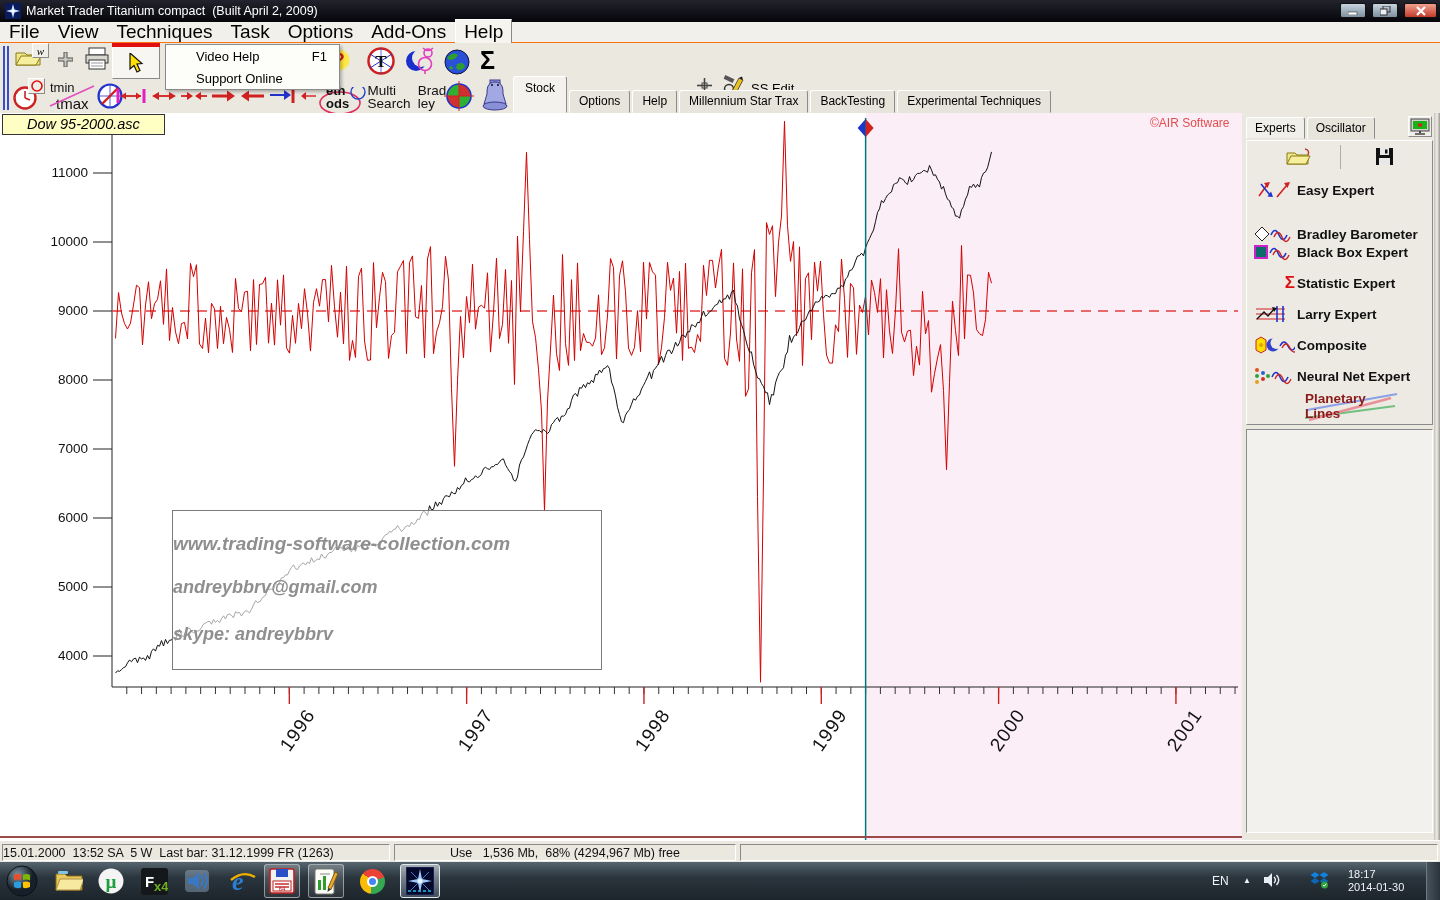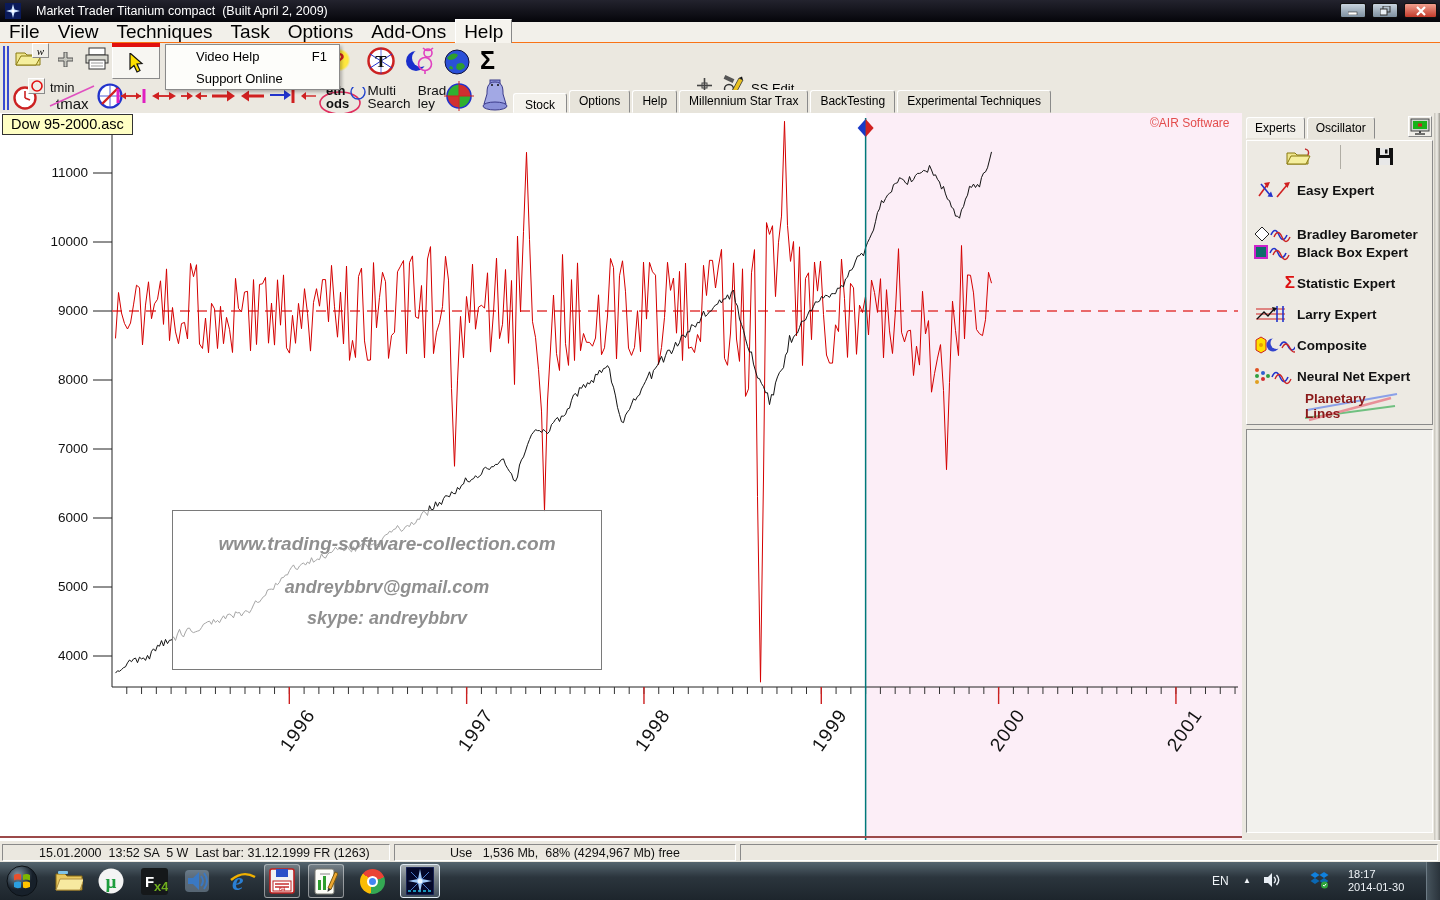--- a/index.html
+++ b/index.html
@@ -24,37 +24,37 @@
 #helpmenu .mi{height:22px;display:flex;align-items:center;padding:0 12px 0 30px}
 #helpmenu .mi .sc{margin-left:auto}
 
 #toolbar{left:0;top:43px;width:1440px;height:70px;background:#ebe8e0}
 .grip{left:3px;top:3px;width:6px;height:64px;border-left:2px solid #3a4bd0;border-right:2px solid #3a4bd0}
 .tbtxt{font-size:13px;line-height:13px;color:#111}
 .tbtn{display:flex;align-items:center;justify-content:center}
 
 #tabstrip{left:513px;top:46px;height:24px;display:flex;align-items:flex-end;z-index:5}
 .tab{font-size:12px;padding:3px 9px 4px;background:#e7e4db;border:1px solid;border-color:#fff #8a8a8a #e7e4db #fff;border-radius:3px 3px 0 0;margin-right:2px;white-space:nowrap}
-.tab.active{background:#f4f2ec;padding:4px 11px 0;border-bottom-color:#f4f2ec}
+.tab.active{background:#f4f2ec;padding:4px 11px 17px;border-bottom-color:#f4f2ec}
 
 #combo{left:516px;top:74px;width:172px;height:22px;background:#fff;border:1px solid;border-color:#8a8a8a #fff #fff #8a8a8a;display:flex;align-items:center}
 #combo .val{font-size:13px;font-weight:bold;padding-left:4px;flex:1;white-space:nowrap;overflow:hidden}
 #combo .dd{width:17px;height:18px;background:#e7e4db;border:1px solid;border-color:#fff #8a8a8a #8a8a8a #fff;font-size:8px;display:flex;align-items:center;justify-content:center;margin-right:1px}
 #ssbtn{left:799px;top:73px;width:29px;height:24px;background:#f6f5f0;border:2px solid #e01010;font-size:13px;font-weight:bold;letter-spacing:2px;display:flex;align-items:center;justify-content:center}
 
 #chart{left:0;top:113px;width:1242px;height:727px;background:#fff}
 #chart svg{position:absolute;left:0;top:0}
 .ylab{position:absolute;left:8px;width:80px;text-align:right;font-size:13.5px;color:#111}
 .xlab{position:absolute;width:60px;height:20px;text-align:right;font-size:19px;color:#111;transform:rotate(-55deg);transform-origin:100% 0%;letter-spacing:1px}
-#dowlabel{left:2px;top:1px;background:#ffffc4;border:1px solid #333;font-size:14.5px;padding:1px 8px 2px;z-index:4}
+#dowlabel{left:2px;top:1px;background:#ffffc4;border:1px solid #333;font-style:italic;font-size:14.5px;padding:1px 24px 2px;z-index:4}
 #airlabel{left:1150px;top:3px;color:#e34d4d;font-size:12px;z-index:4}
-#wmark{left:172px;top:397px;width:430px;height:160px;background:rgba(255,255,255,.62);border:1px solid #7a7a7a;z-index:3;text-align:center;color:#8f8f8f;font-weight:bold;font-style:italic}
+#wmark{left:172px;top:397px;width:430px;height:160px;background:rgba(255,255,255,.62);border:1px solid #7a7a7a;z-index:3;text-align:left;color:#8f8f8f;font-weight:bold;font-style:italic}
 #wmark .w1{font-size:19px;margin-top:22px}
 #wmark .w2{font-size:18px;margin-top:22px}
-#wmark .w3{font-size:18px;margin-top:10px}
+#wmark .w3{font-size:18px;margin-top:26px}
 #chartbottom{left:0;top:723px;width:1242px;height:2px;background:#9c4a4a;z-index:2}
 
 #rpanel{left:1242px;top:113px;width:198px;height:727px;background:#ebe8e0}
 .rtab{font-size:12px;padding:3px 8px;background:#e7e4db;border:1px solid;border-color:#fff #8a8a8a #e7e4db #fff;border-radius:3px 3px 0 0;margin-right:2px}
 .rtab.active{background:#f1efe9}
 #expbox{left:4px;top:27px;width:187px;height:285px;background:#edeae3;border:1px solid;border-color:#fff #8a8a8a #8a8a8a #fff}
 .exprow{position:absolute;left:6px;width:176px;height:26px;display:flex;align-items:center}
 .exprow .eicon{width:44px;display:flex;justify-content:flex-end;padding-right:2px}
 .exprow .elabel{font-size:13.5px;font-weight:bold;color:#111;white-space:nowrap}
 #emptybox{left:4px;top:316px;width:187px;height:404px;background:#f2f1ed;border:1px solid;border-color:#8a8a8a #fff #fff #8a8a8a}
@@ -75,21 +75,21 @@
 <body>
 
 <div id="screen">
 
   <div id="titlebar" class="abs">
     <svg class="abs" style="left:5px;top:3px" width="16" height="16">
         <rect x="0" y="0" width="16" height="16" fill="#0a1a5a"></rect>
         <path d="M8 1 L9.5 6.5 L15 8 L9.5 9.5 L8 15 L6.5 9.5 L1 8 L6.5 6.5 Z" fill="#cfe4ff"></path>
         <circle cx="8" cy="8" r="1.6" fill="#fff"></circle>
       </svg>
-    <span class="ttl" style="margin-left:36px">Market Trader Titanium compact  (Built April 2, 2009)</span>
+    <span class="ttl" style="margin-left:26px">Market Trader Titanium compact  (Built April 2, 2009)</span>
     <div class="winbtn wb-grey" style="left:1340px;width:26px">
         <svg width="10" height="9">
           <rect x="0" y="6" width="9" height="3" fill="#fff" stroke="#333" stroke-width="0.6"></rect>
         </svg>
       </div>
     <div class="winbtn wb-grey" style="left:1372px;width:26px">
         <svg width="11" height="10">
           <rect x="3" y="0" width="7" height="6" fill="none" stroke="#333"></rect>
           <rect x="0" y="3" width="7" height="6" fill="#e8eef4" stroke="#333"></rect>
         </svg>
@@ -575,21 +575,21 @@
           </svg>
         <span class="ml abs" style="left:0;top:1px;width:96px;text-align:left;font-size:13.5px;font-weight:bold;color:#8b1a1a">Planetary
 Lines</span>
       </div>
     </div>
     <div id="emptybox" class="abs"></div>
   </div>
   <div id="edgestrip" class="abs"></div>
 
   <div id="statusbar" class="abs">
-    <div class="spanel" style="left:2px;width:388px;padding-left:36px">
+    <div class="spanel" style="left:2px;width:388px;">
       <span class="pre">15.01.2000  13:52 SA  5 W  Last bar: 31.12.1999 FR (1263)</span>
     </div>
     <div class="spanel" style="left:394px;width:342px;justify-content:center">
       <span class="pre">Use   1,536 Mb,  68% (4294,967 Mb) free</span>
     </div>
     <div class="spanel" style="left:740px;width:698px"></div>
   </div>
 
   <div id="taskbar" class="abs">
     <div class="tslot" style="left:6px">

